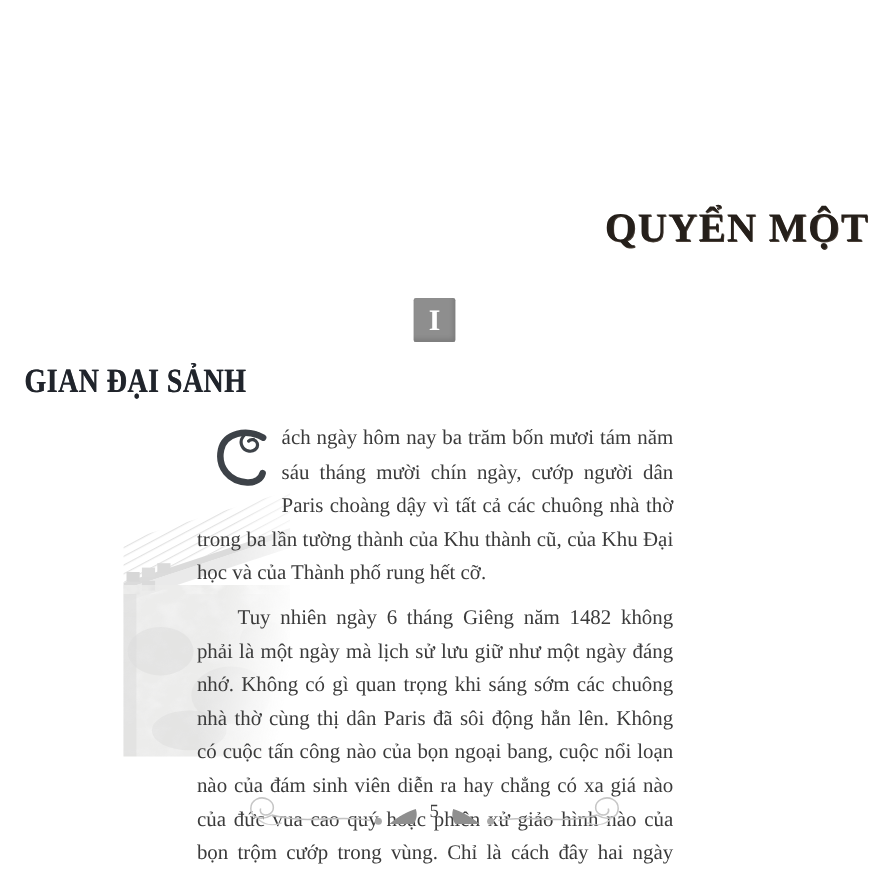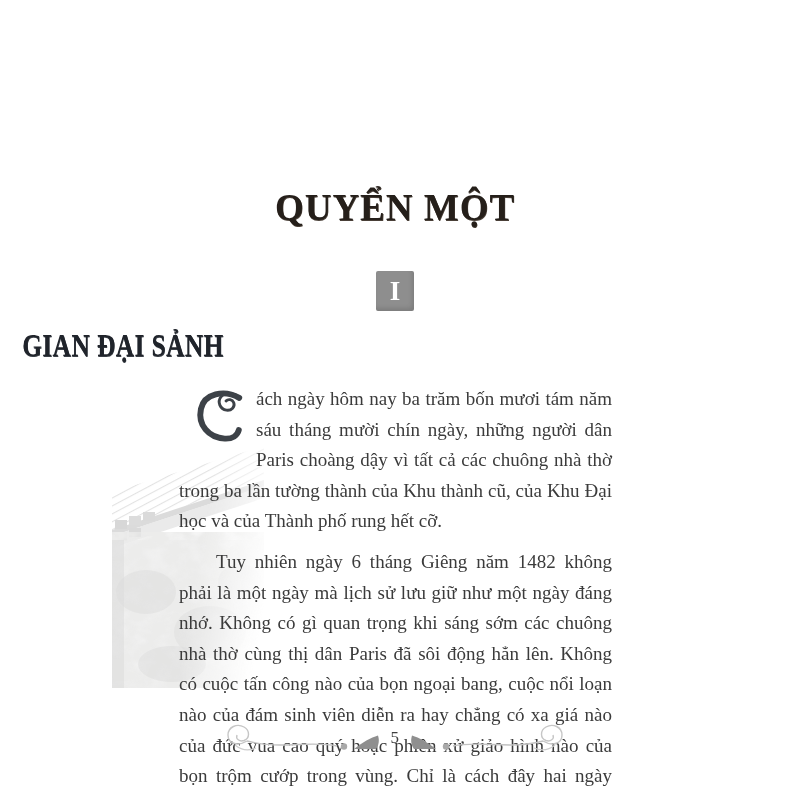--- a/index.html
+++ b/index.html
@@ -30,21 +30,21 @@
     mask-image: linear-gradient(100deg, #000 55%, rgba(0,0,0,0) 93%);
   }
 
   
   .part-title {
     position: absolute;
     top: 186px;
     left: 0;
     width: 100%;
     margin: 0;
-    text-align: center;
+    text-align: right;
     font-size: 37px;
     font-weight: bold;
     letter-spacing: 1px;
     color: #251f1a;
     z-index: 2;
     text-shadow: 0.6px 0.6px 0 #4a4038;
   }
 
   
   .chapter-box {
@@ -184,21 +184,21 @@
     <span>GIAN ĐẠI SẢNH</span>
   </h2>
 
   <div class="bodytext">
     <p>
       <span class="dropcap">
         <svg viewBox="0 0 60 62" xmlns="http://www.w3.org/2000/svg">
           <path d="M52 9 C34 -1 11 4 7 22 C3 41 16 56 35 57 C44 57.5 50 53 51.5 47" fill="none" stroke="#3d4248" stroke-width="7" stroke-linecap="round"></path>
           <path d="M52 9 C46 2.5 35 2 30.5 8 C26 14 29.5 22.5 37 23.5 C43 24.3 47.5 19.5 45.5 14.5 C44 10.8 39 10 36.5 12.8" fill="none" stroke="#3d4248" stroke-width="3.4" stroke-linecap="round"></path>
         </svg>
-      </span><span>ách ngày hôm nay ba trăm bốn mươi tám năm sáu tháng mười chín ngày, những người dân Paris choàng dậy vì tất cả các chuông nhà thờ trong ba lần tường thành của Khu thành cũ, của Khu Đại học và của Thành phố rung hết cỡ.</span>
+      </span><span>ách ngày hôm nay ba trăm bốn mươi tám năm sáu tháng mười chín ngày, cướp người dân Paris choàng dậy vì tất cả các chuông nhà thờ trong ba lần tường thành của Khu thành cũ, của Khu Đại học và của Thành phố rung hết cỡ.</span>
     </p>
     <p class="last">Tuy nhiên ngày 6 tháng Giêng năm 1482 không phải là một ngày mà lịch sử lưu giữ như một ngày đáng nhớ. Không có gì quan trọng khi sáng sớm các chuông nhà thờ cùng thị dân Paris đã sôi động hẳn lên. Không có cuộc tấn công nào của bọn ngoại bang, cuộc nổi loạn nào của đám sinh viên diễn ra hay chẳng có xa giá nào của đức vua cao quý hoặc phiên xử giảo hình nào của bọn trộm cướp trong vùng. Chỉ là cách đây hai ngày</p>
   </div>
 
   <div class="footer">
     <svg width="340" height="40" viewBox="0 0 340 40" xmlns="http://www.w3.org/2000/svg">
       <g id="halfFlourish">
         <path d="M22 22 C12 28 3 24 3 16 C3 8 12 4 19 8 C25 11.5 25 19 19 21.5 C14.5 23 10.5 20 12 16" fill="none" stroke="#c6c6c6" stroke-width="1.4"></path>
         <path d="M10 26 C16 31 24 32 31 29" fill="none" stroke="#cdcdcd" stroke-width="1.2"></path>
         <path d="M22 22 C55 31 85 21 112 27" fill="none" stroke="#c2c2c2" stroke-width="1.4"></path>

